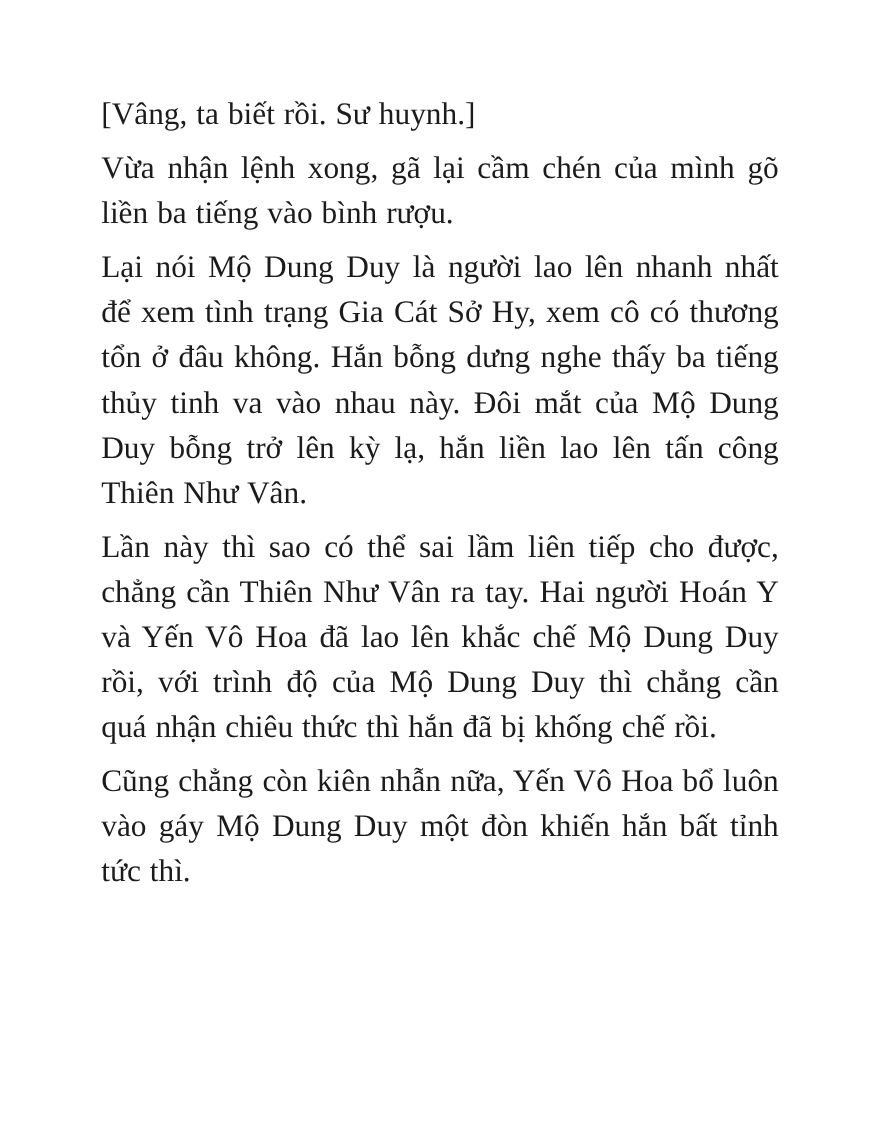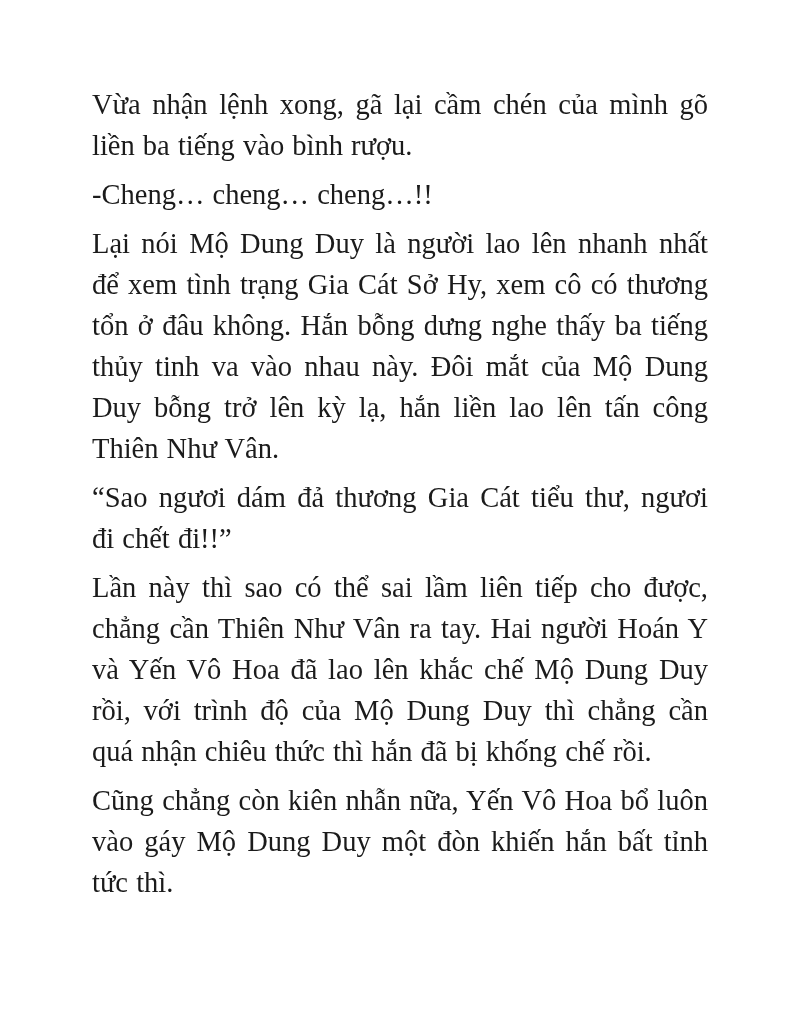--- a/index.html
+++ b/index.html
@@ -33,20 +33,19 @@
   }
   .text-block p:last-child {
     margin-bottom: 0;
   }
 </style>
 </head>
 <body>
 
 <div class="page">
   <div class="text-block">
+    <p>[Vâng, ta biết rồi. Sư huynh.]</p>
     <p>Vừa nhận lệnh xong, gã lại cầm chén của mình gõ liền ba tiếng vào bình rượu.</p>
-    <p>-Cheng… cheng… cheng…!!</p>
     <p>Lại nói Mộ Dung Duy là người lao lên nhanh nhất để xem tình trạng Gia Cát Sở Hy, xem cô có thương tổn ở đâu không. Hắn bỗng dưng nghe thấy ba tiếng thủy tinh va vào nhau này. Đôi mắt của Mộ Dung Duy bỗng trở lên kỳ lạ, hắn liền lao lên tấn công Thiên Như Vân.</p>
-    <p>“Sao ngươi dám đả thương Gia Cát tiểu thư, ngươi đi chết đi!!”</p>
     <p>Lần này thì sao có thể sai lầm liên tiếp cho được, chẳng cần Thiên Như Vân ra tay. Hai người Hoán Y và Yến Vô Hoa đã lao lên khắc chế Mộ Dung Duy rồi, với trình độ của Mộ Dung Duy thì chẳng cần quá nhận chiêu thức thì hắn đã bị khống chế rồi.</p>
     <p>Cũng chẳng còn kiên nhẫn nữa, Yến Vô Hoa bổ luôn vào gáy Mộ Dung Duy một đòn khiến hắn bất tỉnh tức thì.</p>
   </div>
 </div>
 
 </body></html>

